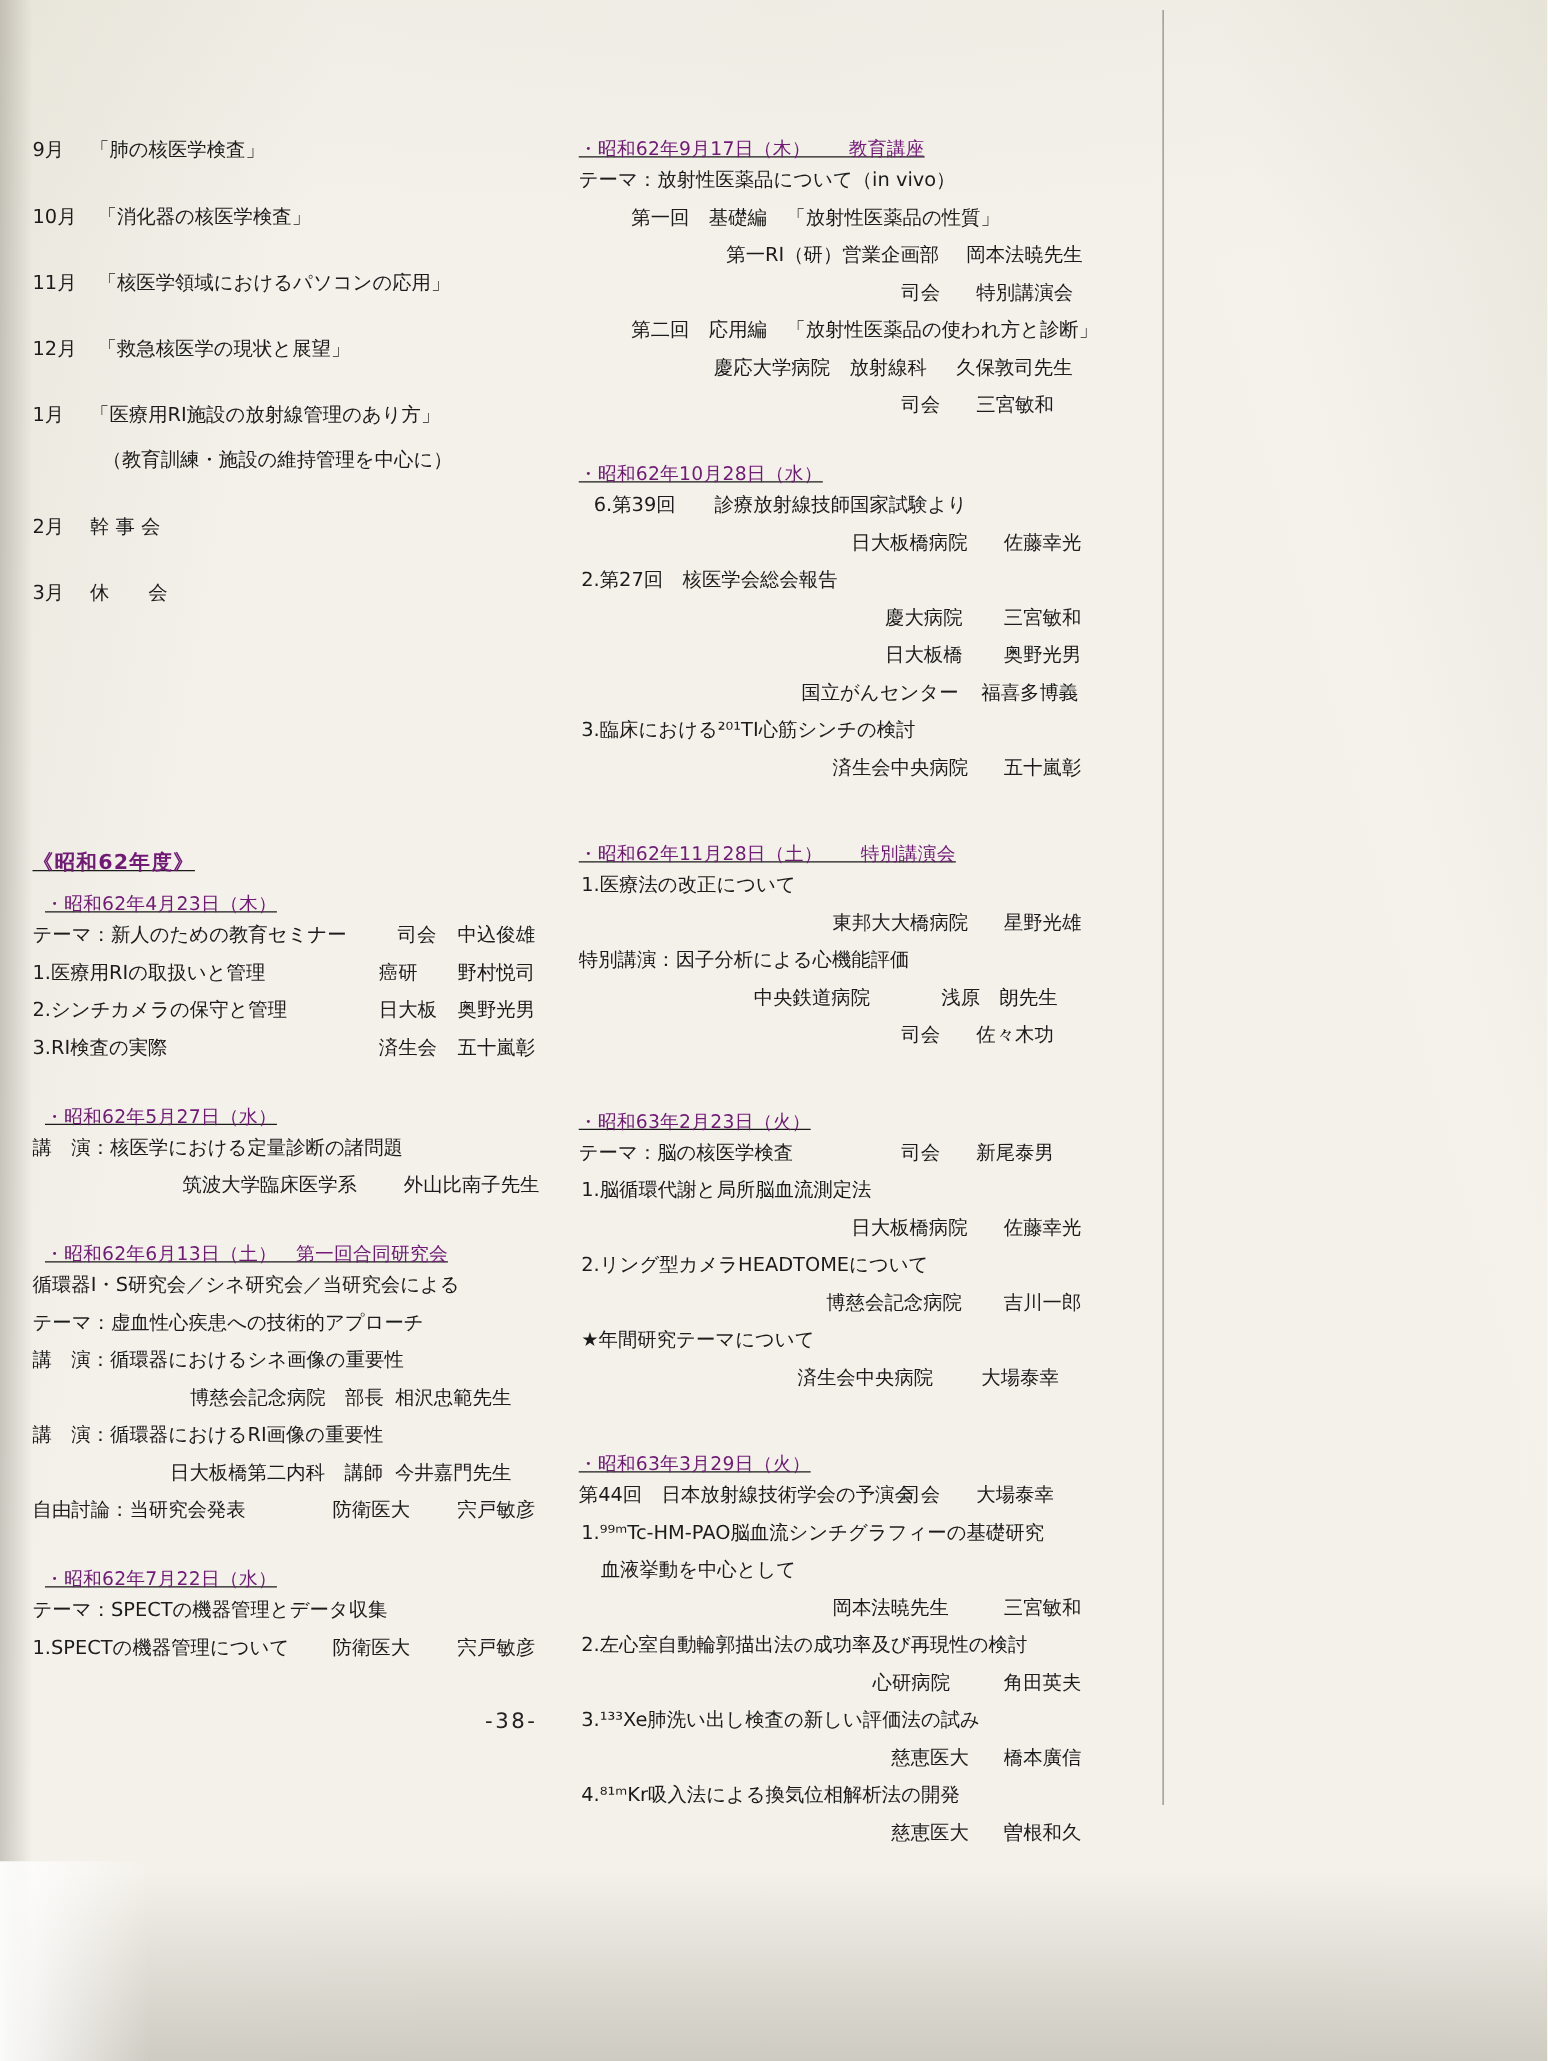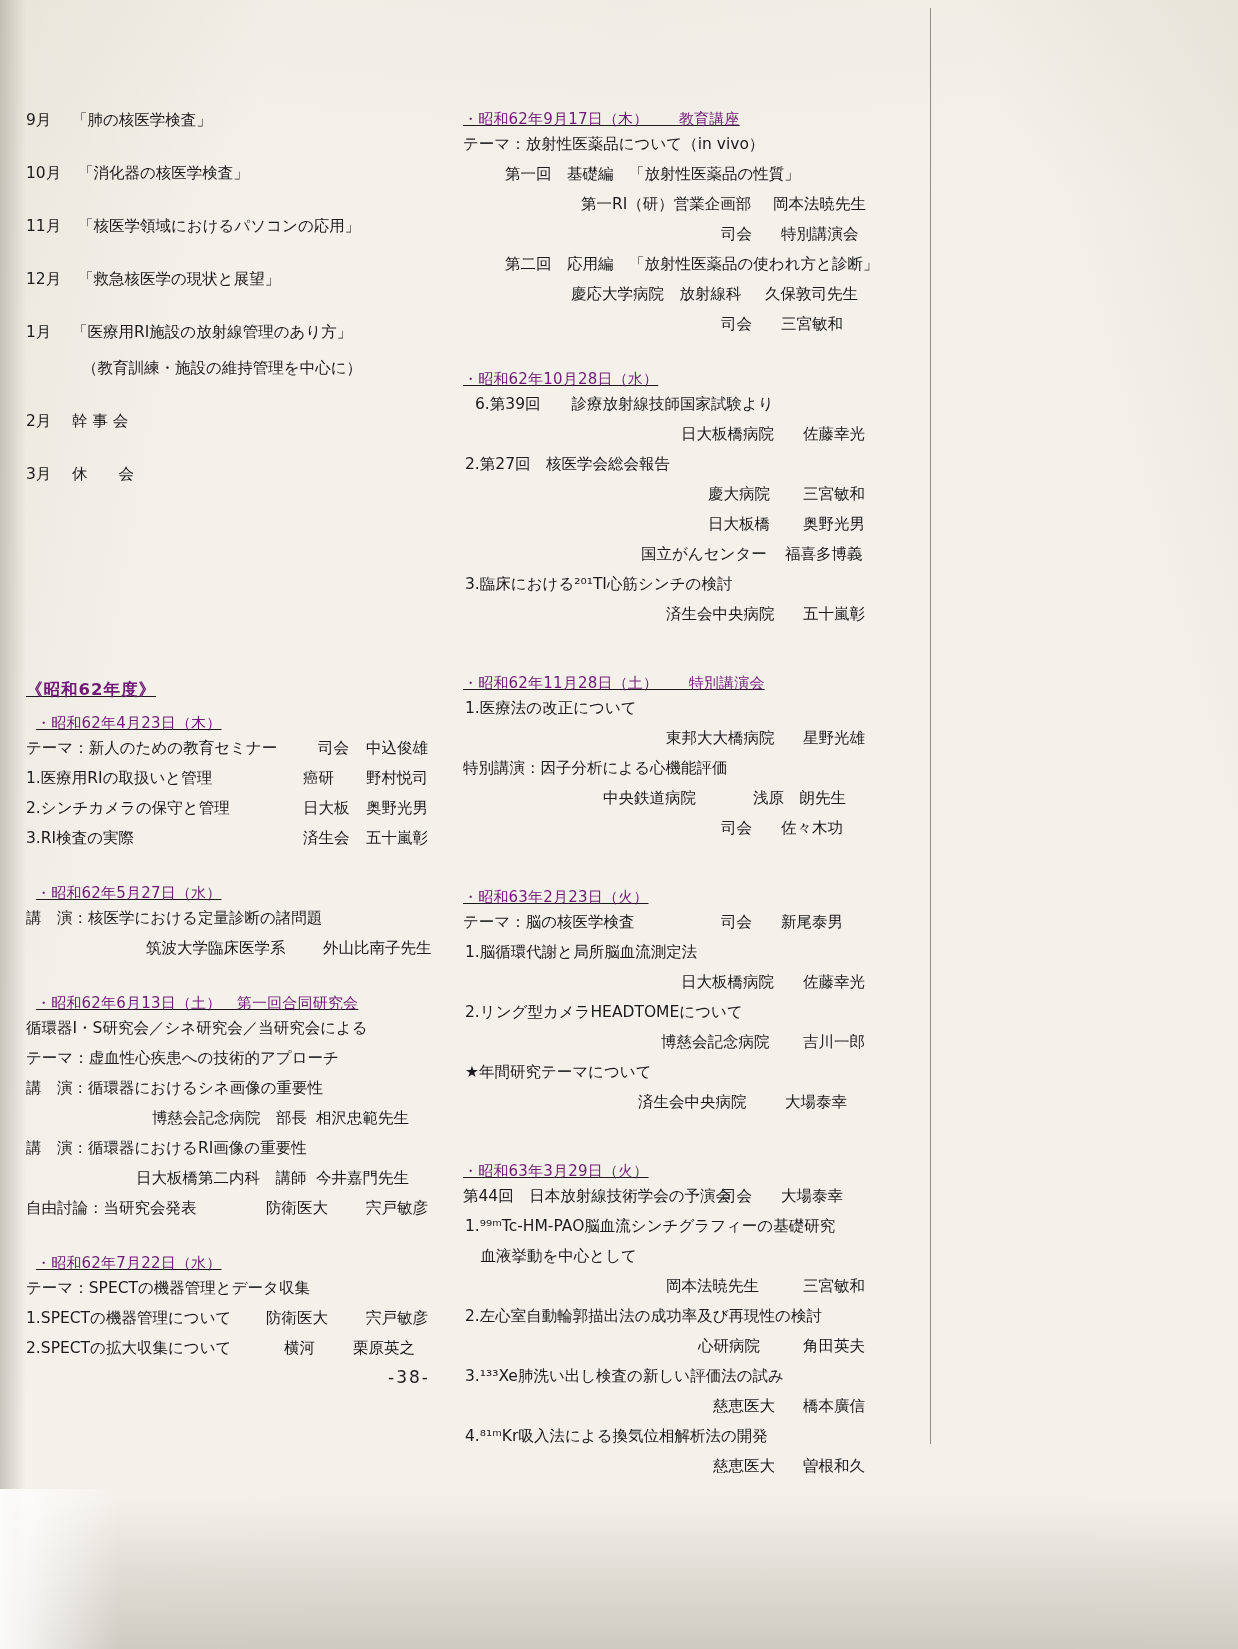--- a/index.html
+++ b/index.html
@@ -243,25 +243,20 @@
     <div class="line bullet-line" style="margin-left:10px">・昭和62年7月22日（水）</div>
     <div class="gap-xs"></div>
     <div class="row">
       <span class="seg" style="left:0">テーマ：SPECTの機器管理とデータ収集</span>
     </div>
     <div class="row">
       <span class="seg" style="left:0">1.SPECTの機器管理について</span>
       <span class="seg" style="left:240px">防衛医大</span>
       <span class="seg" style="left:340px">宍戸敏彦</span>
     </div>
-    <div class="row">
-      <span class="seg" style="left:0">2.SPECTの拡大収集について</span>
-      <span class="seg" style="left:258px">横河</span>
-      <span class="seg" style="left:327px">栗原英之</span>
-    </div>
   </div>
 
   <div class="col col-right">
 
     <div class="line bullet-line">・昭和62年9月17日（木）　　教育講座</div>
     <div class="gap-xs"></div>
     <div class="row">
       <span class="seg" style="left:0">テーマ：放射性医薬品について（in vivo）</span>
     </div>
     <div class="row">

